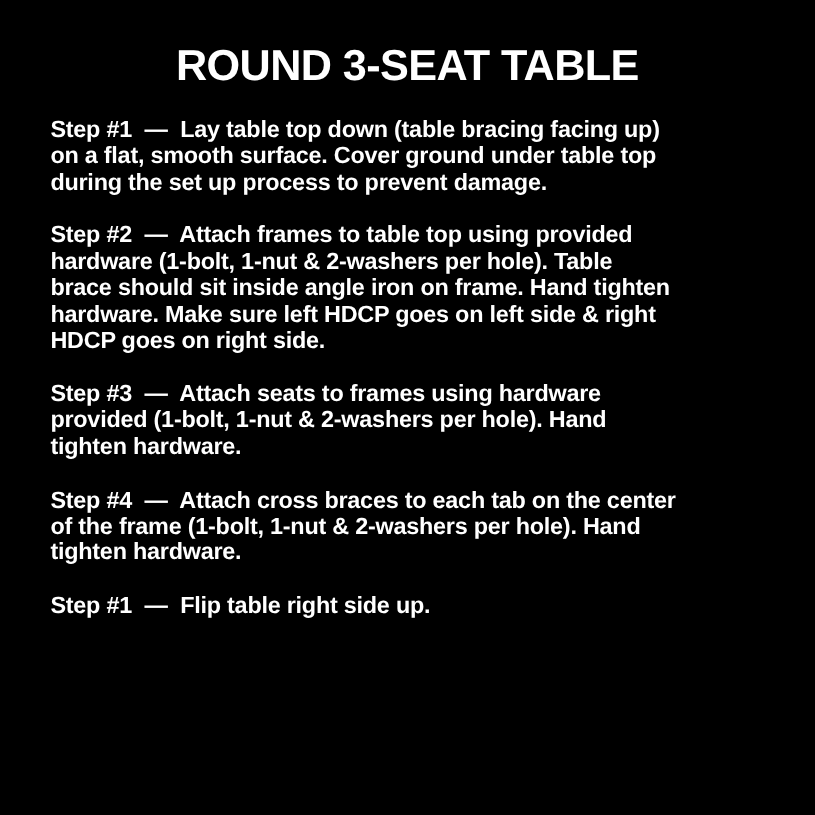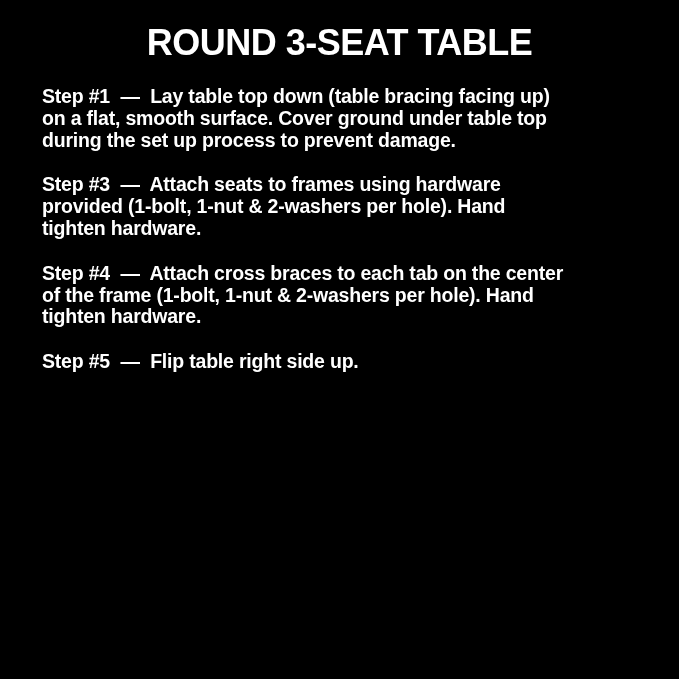--- a/index.html
+++ b/index.html
@@ -11,21 +11,21 @@
     height: 679px;
     background: #000000;
     color: #ffffff;
     font-family: "Liberation Sans", sans-serif;
     font-weight: bold;
     box-sizing: border-box;
     overflow: hidden;
   }
   .header {
     text-align: center;
-    padding-top: 24px;
+    padding-top: 36px;
   }
   .title {
     font-size: 36px;
     line-height: 38px;
     letter-spacing: -0.5px;
     margin: 0;
   }
   .subtitle {
     font-size: 25px;
     line-height: 30px;
@@ -47,21 +47,26 @@
 <body>
 
 <div class="page">
   <div class="header">
     <h1 class="title">ROUND 3-SEAT TABLE</h1>
   </div>
   <div class="steps">
     <p class="step">Step #1  —  Lay table top down (table bracing facing up)
 on a flat, smooth surface. Cover ground under table top
 during the set up process to prevent damage.</p>
+    <p class="step">Step #2  —  Attach frames to table top using provided
+hardware (1-bolt, 1-nut &amp; 2-washers per hole). Table
+brace should sit inside angle iron on frame. Hand tighten
+hardware. Make sure left HDCP goes on left side &amp; right
+HDCP goes on right side.</p>
     <p class="step">Step #3  —  Attach seats to frames using hardware
 provided (1-bolt, 1-nut &amp; 2-washers per hole). Hand
 tighten hardware.</p>
     <p class="step">Step #4  —  Attach cross braces to each tab on the center
 of the frame (1-bolt, 1-nut &amp; 2-washers per hole). Hand
 tighten hardware.</p>
-    <p class="step">Step #5  —  Flip table right side up.</p>
+    <p class="step">Step #1  —  Flip table right side up.</p>
   </div>
 </div>
 
 </body></html>

